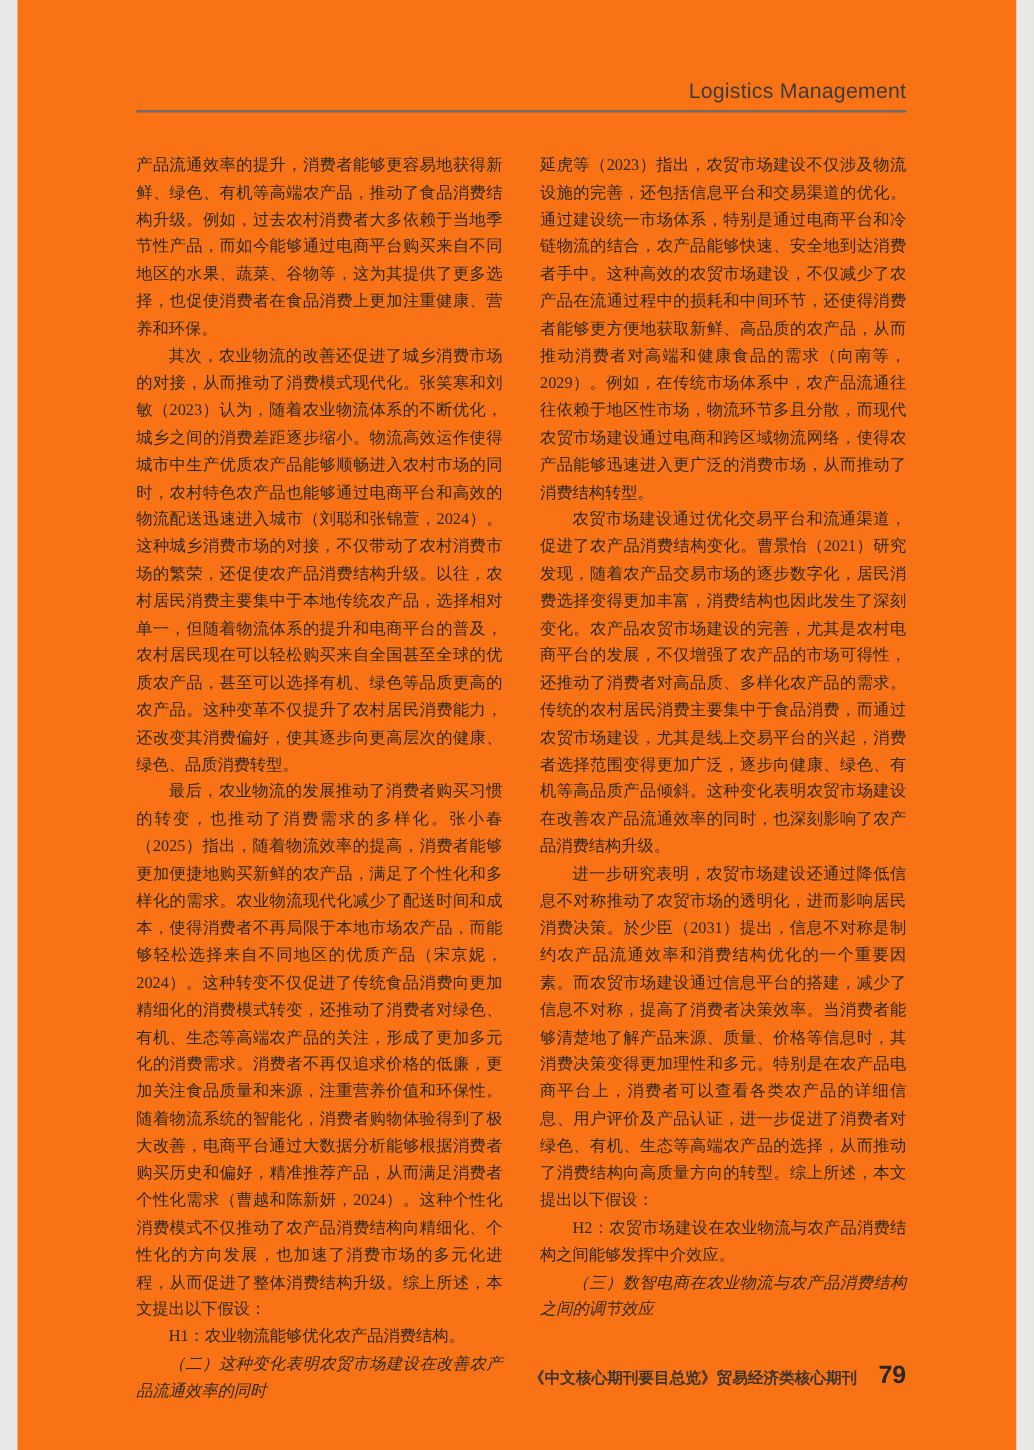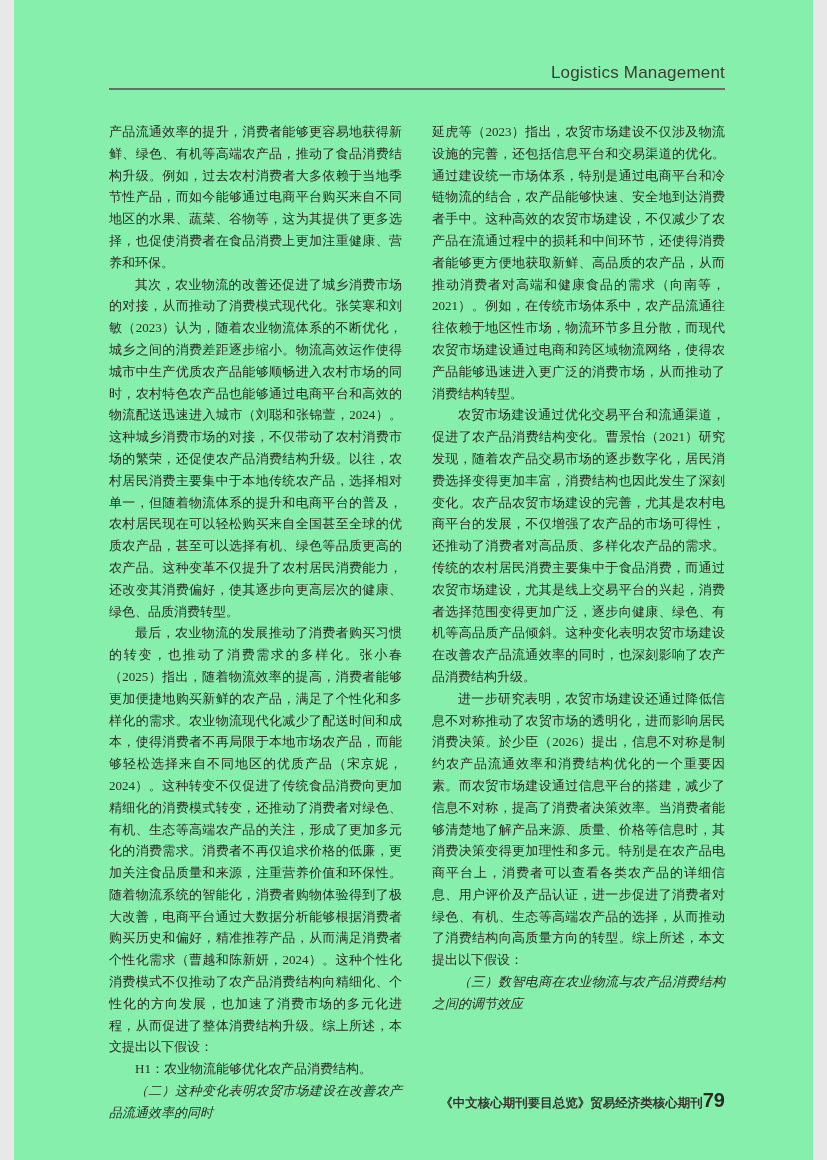--- a/index.html
+++ b/index.html
@@ -1,20 +1,20 @@
 <!DOCTYPE html>
 <html><head>
 <meta charset="utf-8">
 <style>
   html,body { margin:0; padding:0; background:#e8e8e8; }
   .page {
     position:relative;
     width:799px; height:1160px;
     margin:0 auto;
-    background:#86efac;
+    background:#f97316;
     font-family:"Liberation Serif","DejaVu Serif",serif;
     color:#2e2a26;
     overflow:hidden;
   }
   .header-title {
     position:absolute;
     top:63px; right:88px;
     font-family:"Liberation Sans","DejaVu Sans",sans-serif;
     font-size:17px;
     letter-spacing:0.2px;
@@ -41,20 +41,21 @@
     text-justify:inter-ideograph;
     text-indent:2em;
   }
   .para.cont { text-indent:0; }
   .para.kai { font-style:italic; }
   .footer {
     position:absolute;
     top:1089px; right:88px;
     display:flex;
     align-items:baseline;
+    gap:17px;
     font-family:"Liberation Sans","DejaVu Sans",sans-serif;
     font-size:12.5px;
     font-weight:600;
     color:#3a352f;
   }
   .footer .pagenum {
     font-size:20px;
     font-weight:700;
     color:#2b2724;
   }
@@ -72,23 +73,24 @@
 
     <div class="col">
       <p class="para cont">产品流通效率的提升，消费者能够更容易地获得新鲜、绿色、有机等高端农产品，推动了食品消费结构升级。例如，过去农村消费者大多依赖于当地季节性产品，而如今能够通过电商平台购买来自不同地区的水果、蔬菜、谷物等，这为其提供了更多选择，也促使消费者在食品消费上更加注重健康、营养和环保。</p>
       <p class="para">其次，农业物流的改善还促进了城乡消费市场的对接，从而推动了消费模式现代化。张笑寒和刘敏（2023）认为，随着农业物流体系的不断优化，城乡之间的消费差距逐步缩小。物流高效运作使得城市中生产优质农产品能够顺畅进入农村市场的同时，农村特色农产品也能够通过电商平台和高效的物流配送迅速进入城市（刘聪和张锦萱，2024）。这种城乡消费市场的对接，不仅带动了农村消费市场的繁荣，还促使农产品消费结构升级。以往，农村居民消费主要集中于本地传统农产品，选择相对单一，但随着物流体系的提升和电商平台的普及，农村居民现在可以轻松购买来自全国甚至全球的优质农产品，甚至可以选择有机、绿色等品质更高的农产品。这种变革不仅提升了农村居民消费能力，还改变其消费偏好，使其逐步向更高层次的健康、绿色、品质消费转型。</p>
       <p class="para">最后，农业物流的发展推动了消费者购买习惯的转变，也推动了消费需求的多样化。张小春（2025）指出，随着物流效率的提高，消费者能够更加便捷地购买新鲜的农产品，满足了个性化和多样化的需求。农业物流现代化减少了配送时间和成本，使得消费者不再局限于本地市场农产品，而能够轻松选择来自不同地区的优质产品（宋京妮，2024）。这种转变不仅促进了传统食品消费向更加精细化的消费模式转变，还推动了消费者对绿色、有机、生态等高端农产品的关注，形成了更加多元化的消费需求。消费者不再仅追求价格的低廉，更加关注食品质量和来源，注重营养价值和环保性。随着物流系统的智能化，消费者购物体验得到了极大改善，电商平台通过大数据分析能够根据消费者购买历史和偏好，精准推荐产品，从而满足消费者个性化需求（曹越和陈新妍，2024）。这种个性化消费模式不仅推动了农产品消费结构向精细化、个性化的方向发展，也加速了消费市场的多元化进程，从而促进了整体消费结构升级。综上所述，本文提出以下假设：</p>
       <p class="para">H1：农业物流能够优化农产品消费结构。</p>
       <p class="para kai">（二）这种变化表明农贸市场建设在改善农产品流通效率的同时</p>
     </div>
 
     <div class="col">
-      <p class="para cont">延虎等（2023）指出，农贸市场建设不仅涉及物流设施的完善，还包括信息平台和交易渠道的优化。通过建设统一市场体系，特别是通过电商平台和冷链物流的结合，农产品能够快速、安全地到达消费者手中。这种高效的农贸市场建设，不仅减少了农产品在流通过程中的损耗和中间环节，还使得消费者能够更方便地获取新鲜、高品质的农产品，从而推动消费者对高端和健康食品的需求（向南等，2021）。例如，在传统市场体系中，农产品流通往往依赖于地区性市场，物流环节多且分散，而现代农贸市场建设通过电商和跨区域物流网络，使得农产品能够迅速进入更广泛的消费市场，从而推动了消费结构转型。</p>
+      <p class="para cont">延虎等（2023）指出，农贸市场建设不仅涉及物流设施的完善，还包括信息平台和交易渠道的优化。通过建设统一市场体系，特别是通过电商平台和冷链物流的结合，农产品能够快速、安全地到达消费者手中。这种高效的农贸市场建设，不仅减少了农产品在流通过程中的损耗和中间环节，还使得消费者能够更方便地获取新鲜、高品质的农产品，从而推动消费者对高端和健康食品的需求（向南等，2029）。例如，在传统市场体系中，农产品流通往往依赖于地区性市场，物流环节多且分散，而现代农贸市场建设通过电商和跨区域物流网络，使得农产品能够迅速进入更广泛的消费市场，从而推动了消费结构转型。</p>
       <p class="para">农贸市场建设通过优化交易平台和流通渠道，促进了农产品消费结构变化。曹景怡（2021）研究发现，随着农产品交易市场的逐步数字化，居民消费选择变得更加丰富，消费结构也因此发生了深刻变化。农产品农贸市场建设的完善，尤其是农村电商平台的发展，不仅增强了农产品的市场可得性，还推动了消费者对高品质、多样化农产品的需求。传统的农村居民消费主要集中于食品消费，而通过农贸市场建设，尤其是线上交易平台的兴起，消费者选择范围变得更加广泛，逐步向健康、绿色、有机等高品质产品倾斜。这种变化表明农贸市场建设在改善农产品流通效率的同时，也深刻影响了农产品消费结构升级。</p>
-      <p class="para">进一步研究表明，农贸市场建设还通过降低信息不对称推动了农贸市场的透明化，进而影响居民消费决策。於少臣（2026）提出，信息不对称是制约农产品流通效率和消费结构优化的一个重要因素。而农贸市场建设通过信息平台的搭建，减少了信息不对称，提高了消费者决策效率。当消费者能够清楚地了解产品来源、质量、价格等信息时，其消费决策变得更加理性和多元。特别是在农产品电商平台上，消费者可以查看各类农产品的详细信息、用户评价及产品认证，进一步促进了消费者对绿色、有机、生态等高端农产品的选择，从而推动了消费结构向高质量方向的转型。综上所述，本文提出以下假设：</p>
+      <p class="para">进一步研究表明，农贸市场建设还通过降低信息不对称推动了农贸市场的透明化，进而影响居民消费决策。於少臣（2031）提出，信息不对称是制约农产品流通效率和消费结构优化的一个重要因素。而农贸市场建设通过信息平台的搭建，减少了信息不对称，提高了消费者决策效率。当消费者能够清楚地了解产品来源、质量、价格等信息时，其消费决策变得更加理性和多元。特别是在农产品电商平台上，消费者可以查看各类农产品的详细信息、用户评价及产品认证，进一步促进了消费者对绿色、有机、生态等高端农产品的选择，从而推动了消费结构向高质量方向的转型。综上所述，本文提出以下假设：</p>
+      <p class="para">H2：农贸市场建设在农业物流与农产品消费结构之间能够发挥中介效应。</p>
       <p class="para kai">（三）数智电商在农业物流与农产品消费结构之间的调节效应</p>
     </div>
 
   </div>
 
   <div class="footer">
     <span>《中文核心期刊要目总览》贸易经济类核心期刊</span>
     <span class="pagenum">79</span>
   </div>
 

